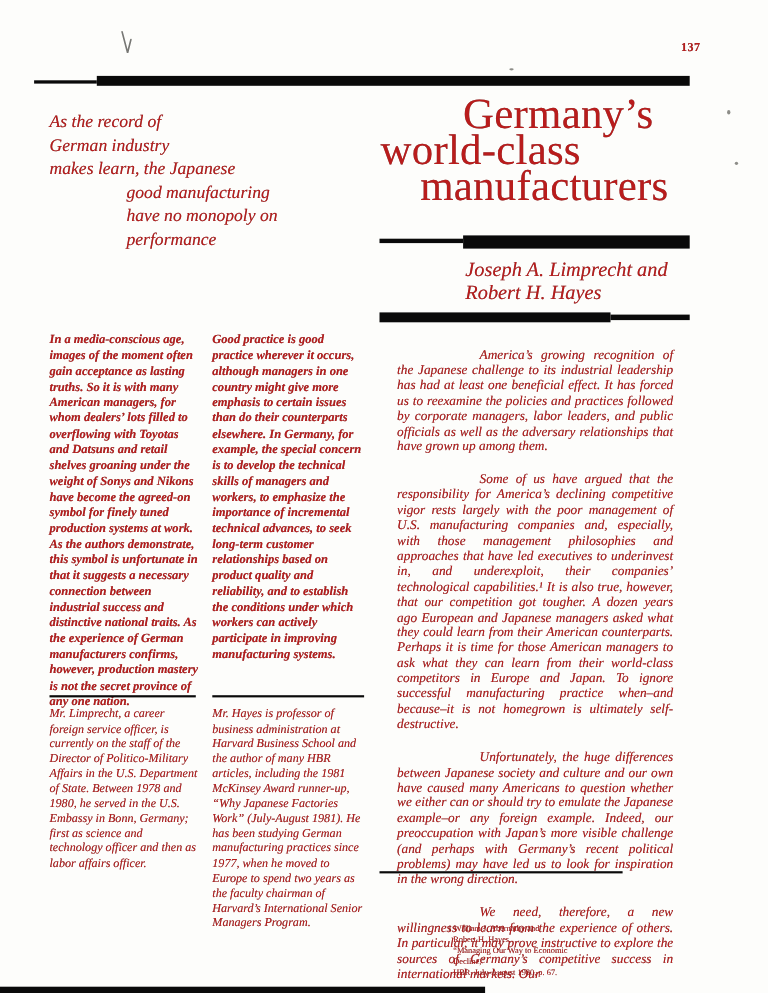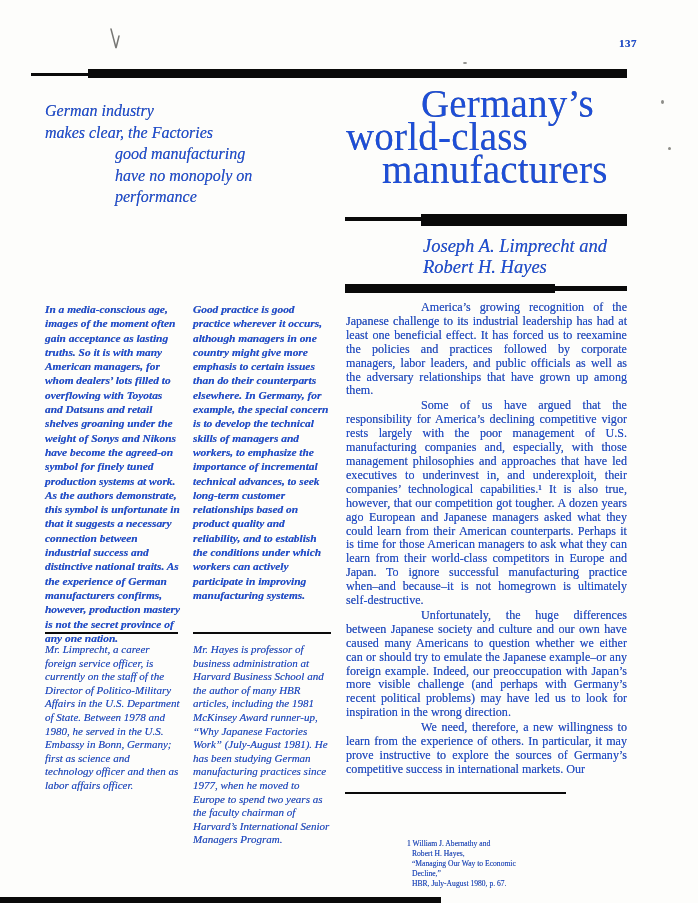--- a/index.html
+++ b/index.html
@@ -1,39 +1,39 @@
 <!DOCTYPE html>
 <html lang="en"><head>
 <meta charset="utf-8">
 <style>
   html,body{margin:0;padding:0;background:#e9e9e6;}
   .page{
     position:relative;width:698px;height:903px;margin:0 auto;
-    background:#fdfdfb;color:#1d4ed8;overflow:hidden;
+    background:#fdfdfb;color:#b91c1c;overflow:hidden;
     font-family:"Liberation Serif", serif;
     text-shadow:0 0 .45px rgba(25,25,25,.55);
   }
   .rule{position:absolute;background:#0a0a0a;}
   .pagenum{position:absolute;left:619px;top:37px;font-size:11px;font-weight:bold;letter-spacing:.5px;}
   .deck{position:absolute;left:45px;top:100px;width:285px;font-style:italic;font-size:16px;line-height:21.5px;}
   .deck .indent{margin-left:70px;}
   .title{position:absolute;left:345px;top:87px;width:300px;font-size:39px;line-height:33px;letter-spacing:.2px;}
   .title .l1{margin-left:76px;}
   .title .l2{margin-left:1px;}
   .title .l3{margin-left:37px;font-family:Liberation Serif, serif;}
   .authors{position:absolute;left:423px;top:236px;font-style:italic;font-size:18.5px;line-height:21px;}
   .abstract{position:absolute;font-style:italic;font-size:11.4px;line-height:14.3px;font-weight:bold;}
   .abs1{left:45px;top:302px;width:137px;}
   .abs2{left:193px;top:302px;width:139px;}
   .bio{position:absolute;font-style:italic;font-size:11px;line-height:13.6px;}
   .bio1{left:45px;top:643px;width:135px;}
   .bio2{left:193px;top:643px;width:140px;}
   .bio p{margin:0 0 13px 0;}
   .article{position:absolute;left:345px;top:300px;width:283px;font-size:12.1px;line-height:13.9px;text-align:justify;hyphens:auto;-webkit-hyphens:auto;}
-  .article p{margin:1px;text-indent:75px;}
+  .article p{margin:16px;text-indent:75px;font-style:italic;}
   .footnote{position:absolute;left:407px;top:799px;width:160px;font-size:7.6px;line-height:10px;}
   .footnote .fl{padding-left:5px;}
   .footnote .fl.first{padding-left:0;margin-top:40px;}
   .speck{position:absolute;background:#8d8d88;border-radius:50%;}
   .penmark{position:absolute;left:104px;top:27px;opacity:.75;}
 </style>
 </head>
 <body>
 
 <div class="page">
@@ -44,22 +44,23 @@
   <div class="speck" style="left:661px;top:100px;width:3px;height:4px;"></div>
   <div class="speck" style="left:668px;top:147px;width:3px;height:3px;"></div>
   <div class="speck" style="left:463px;top:62px;width:4px;height:2px;"></div>
 
   <div class="pagenum">137</div>
 
   <div class="rule" style="left:31px;top:73px;width:57px;height:3px;"></div>
   <div class="rule" style="left:88px;top:69px;width:539px;height:9px;"></div>
 
   <div class="deck">
+    <div>As the record of</div>
     <div>German industry</div>
-    <div>makes clear, the Factories</div>
+    <div>makes learn, the Japanese</div>
     <div class="indent">good manufacturing</div>
     <div class="indent">have no monopoly on</div>
     <div class="indent">performance</div>
   </div>
 
   <div class="title">
     <div class="l1">Germany’s</div>
     <div class="l2">world-class</div>
     <div class="l3">manufacturers</div>
   </div>

